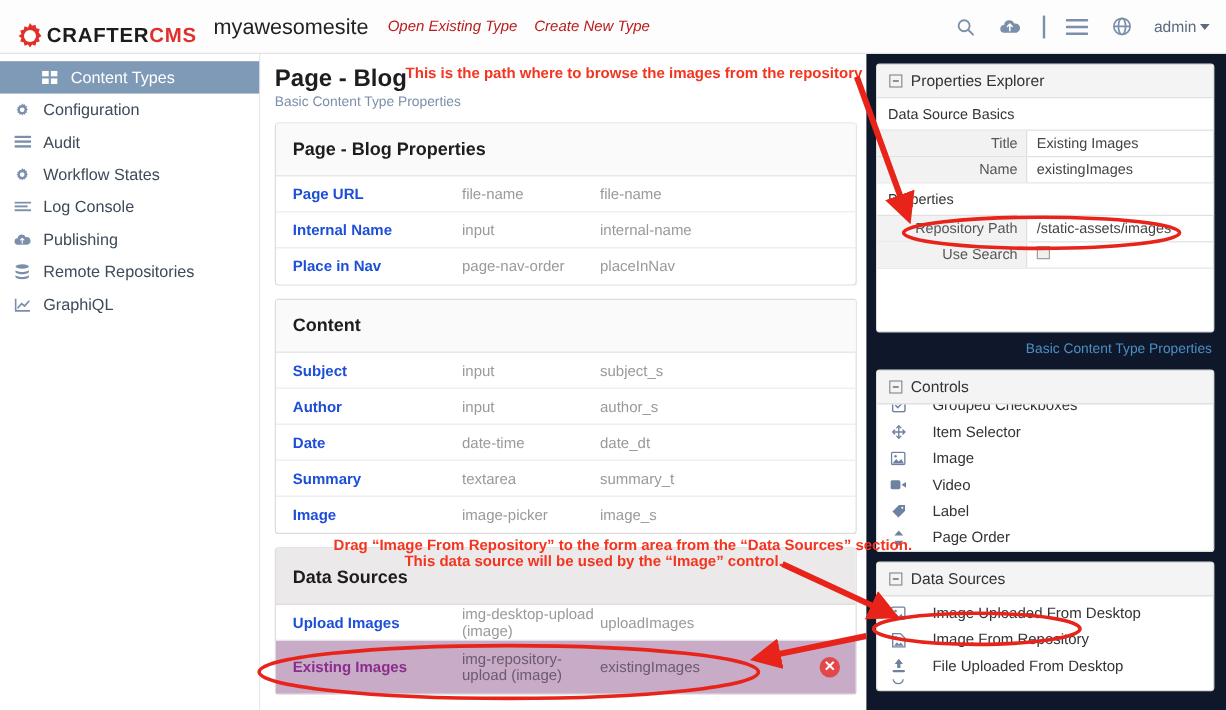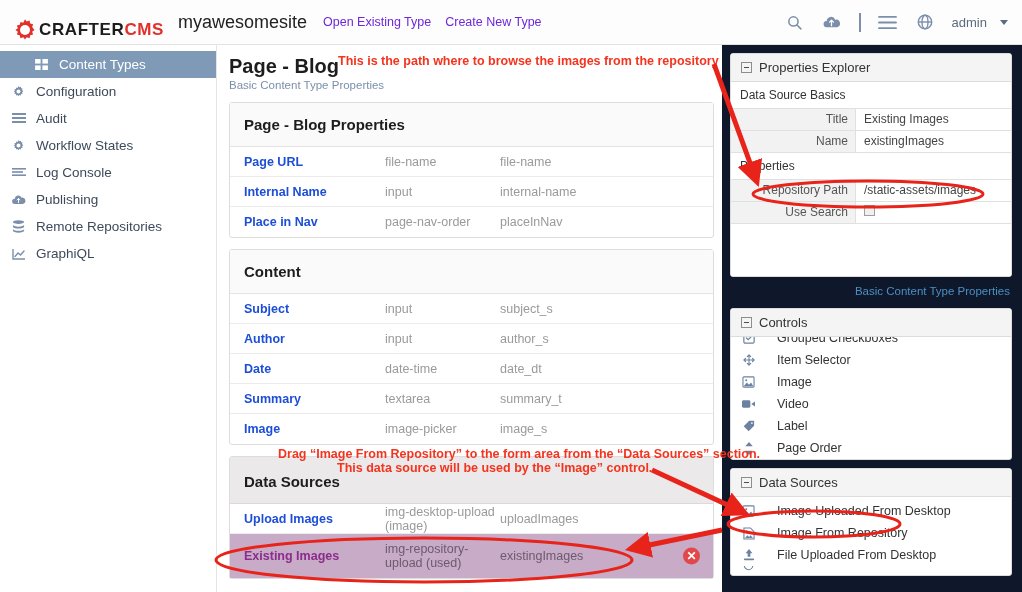--- a/index.html
+++ b/index.html
@@ -17,25 +17,25 @@
     background: #fdfdfd; border-bottom: 1px solid #e2e2e2;
     display: flex; align-items: center;
   }
   .brand { display: flex; align-items: center; margin-left: 12px; margin-top: 15px; }
   .gear-logo { width: 26px; height: 26px; position: relative; margin-right: 1px; }
   .brand-text { font-size: 17px; font-weight: bold; letter-spacing: .6px; }
   .brand-crafter { color: #1c1c1c; }
   .brand-cms { color: #e1302a; }
   .site-name { font-size: 18px; color: #222; margin-left: 14px; font-weight: 500; }
   .topnav { display: flex; align-items: center; margin-left: 16px; gap: 14px; }
-  .topnav a { font-size: 12.5px; color: #6d28d9; text-decoration: none; }
+  .topnav a { font-size: 12.5px; color: #b91c1c; text-decoration: none; font-style: italic; }
   .topright { margin-left: auto; display: flex; align-items: center; gap: 17px; margin-right: 14px; color: #7b91ad; }
   .ticon { width: 20px; height: 20px; display: flex; align-items: center; justify-content: center; color: #7b8fab; }
   .vdiv { width: 2px; height: 19px; background: #7b8fab; }
-  .admin { font-size: 13px; color: #5c6b7f; display: flex; align-items: center; gap: 13px; }
+  .admin { font-size: 13px; color: #5c6b7f; display: flex; align-items: center; gap: 3px; }
   .caret-dn { width: 0; height: 0; border-left: 4px solid transparent; border-right: 4px solid transparent; border-top: 5px solid #5c6b7f; }
 
   
   .sidebar {
     position: absolute; left: 0; top: 45px; width: 217px; height: 547px;
     background: #fff; border-right: 1px solid #e4e4e4; padding-top: 6px;
   }
   .side-item {
     height: 27px; display: flex; align-items: center; padding-left: 10px;
     font-size: 13.5px; color: #3d4a5a; gap: 9px;
@@ -293,21 +293,21 @@
     
     <div class="panel">
       <div class="panel-head gray">Data Sources</div>
       <div class="prow">
         <div class="pc1">Upload Images</div>
         <div class="pc2">img-desktop-upload (image)</div>
         <div class="pc3">uploadImages</div>
       </div>
       <div class="prow tall hl">
         <div class="pc1">Existing Images</div>
-        <div class="pc2 wrap">img-repository-upload (used)</div>
+        <div class="pc2 wrap">img-repository-upload (image)</div>
         <div class="pc3">existingImages</div>
         <div class="del-btn">✕</div>
       </div>
     </div>
   </div>
 
   <div class="rightcol">
 
     <div class="rpanel">
       <div class="rpanel-head">

